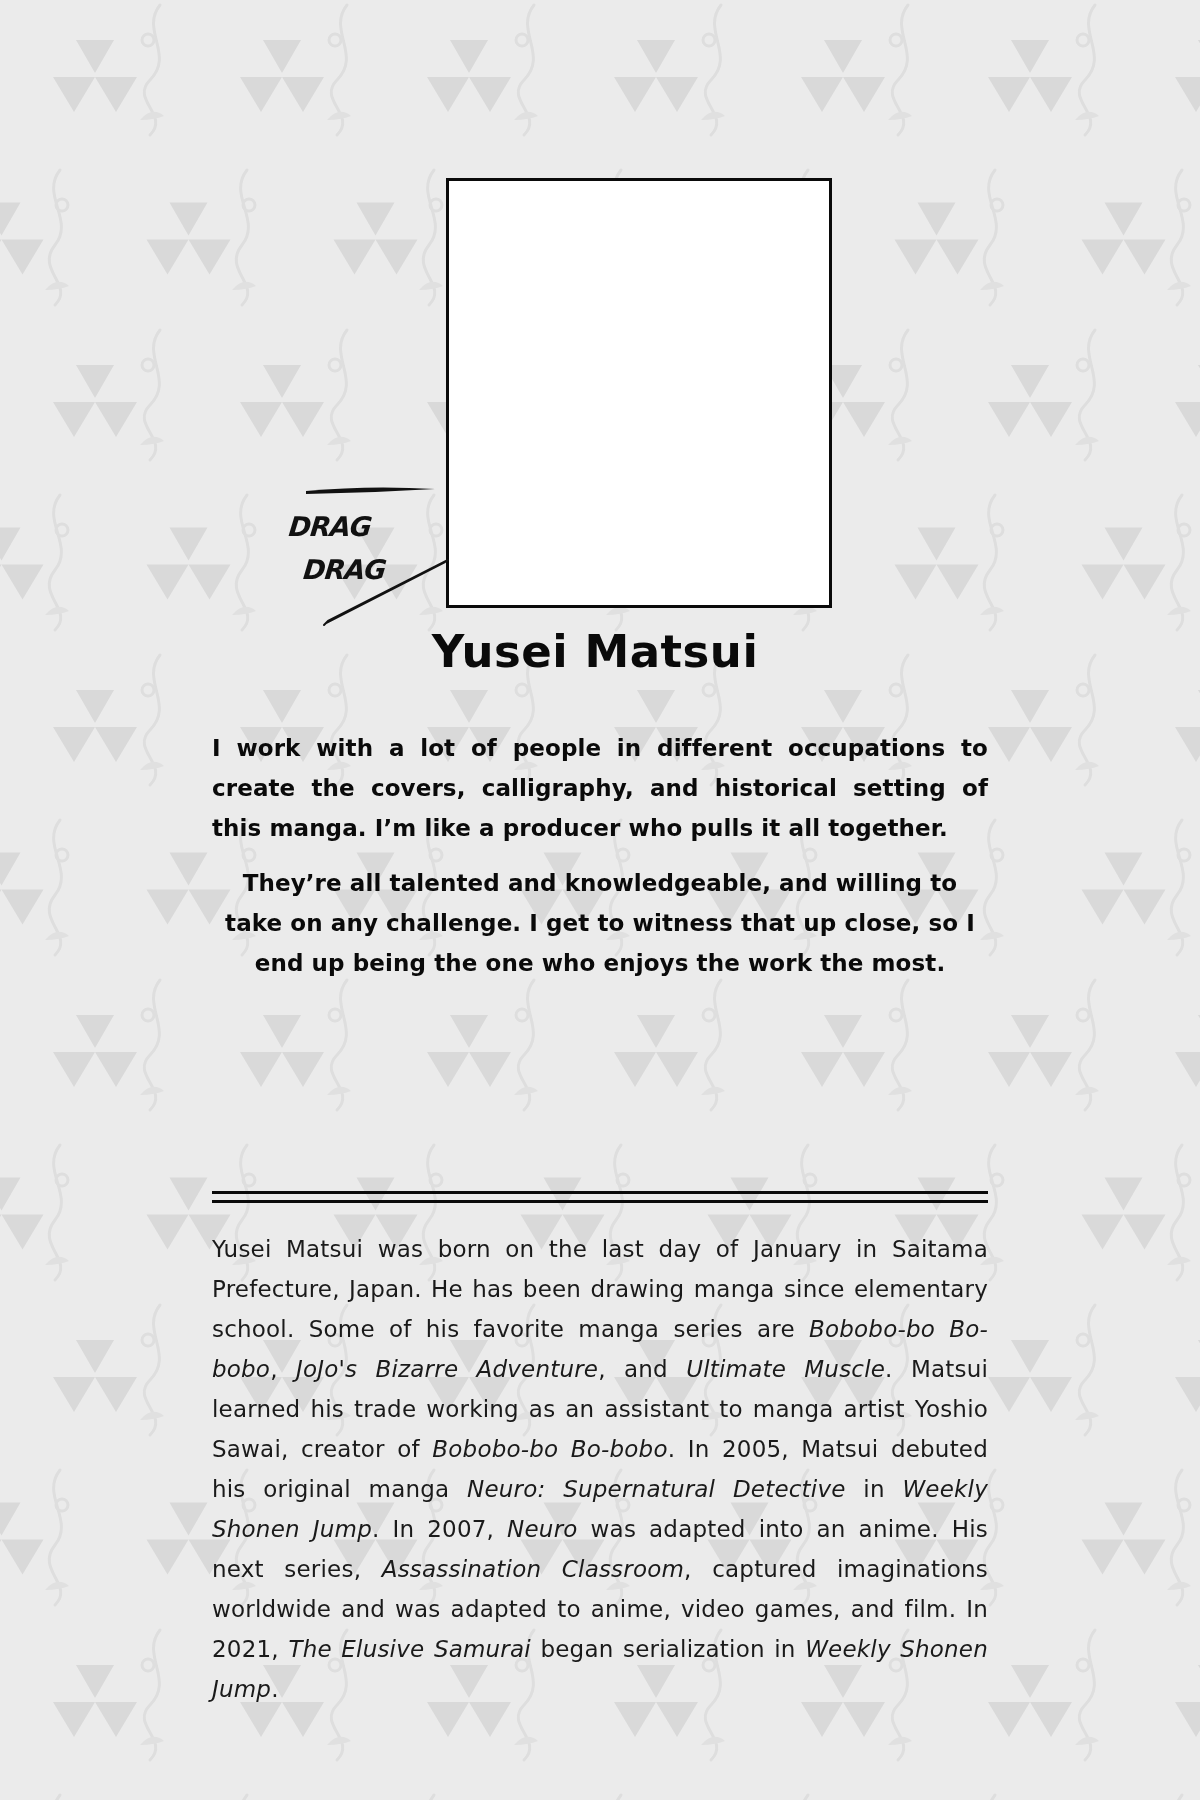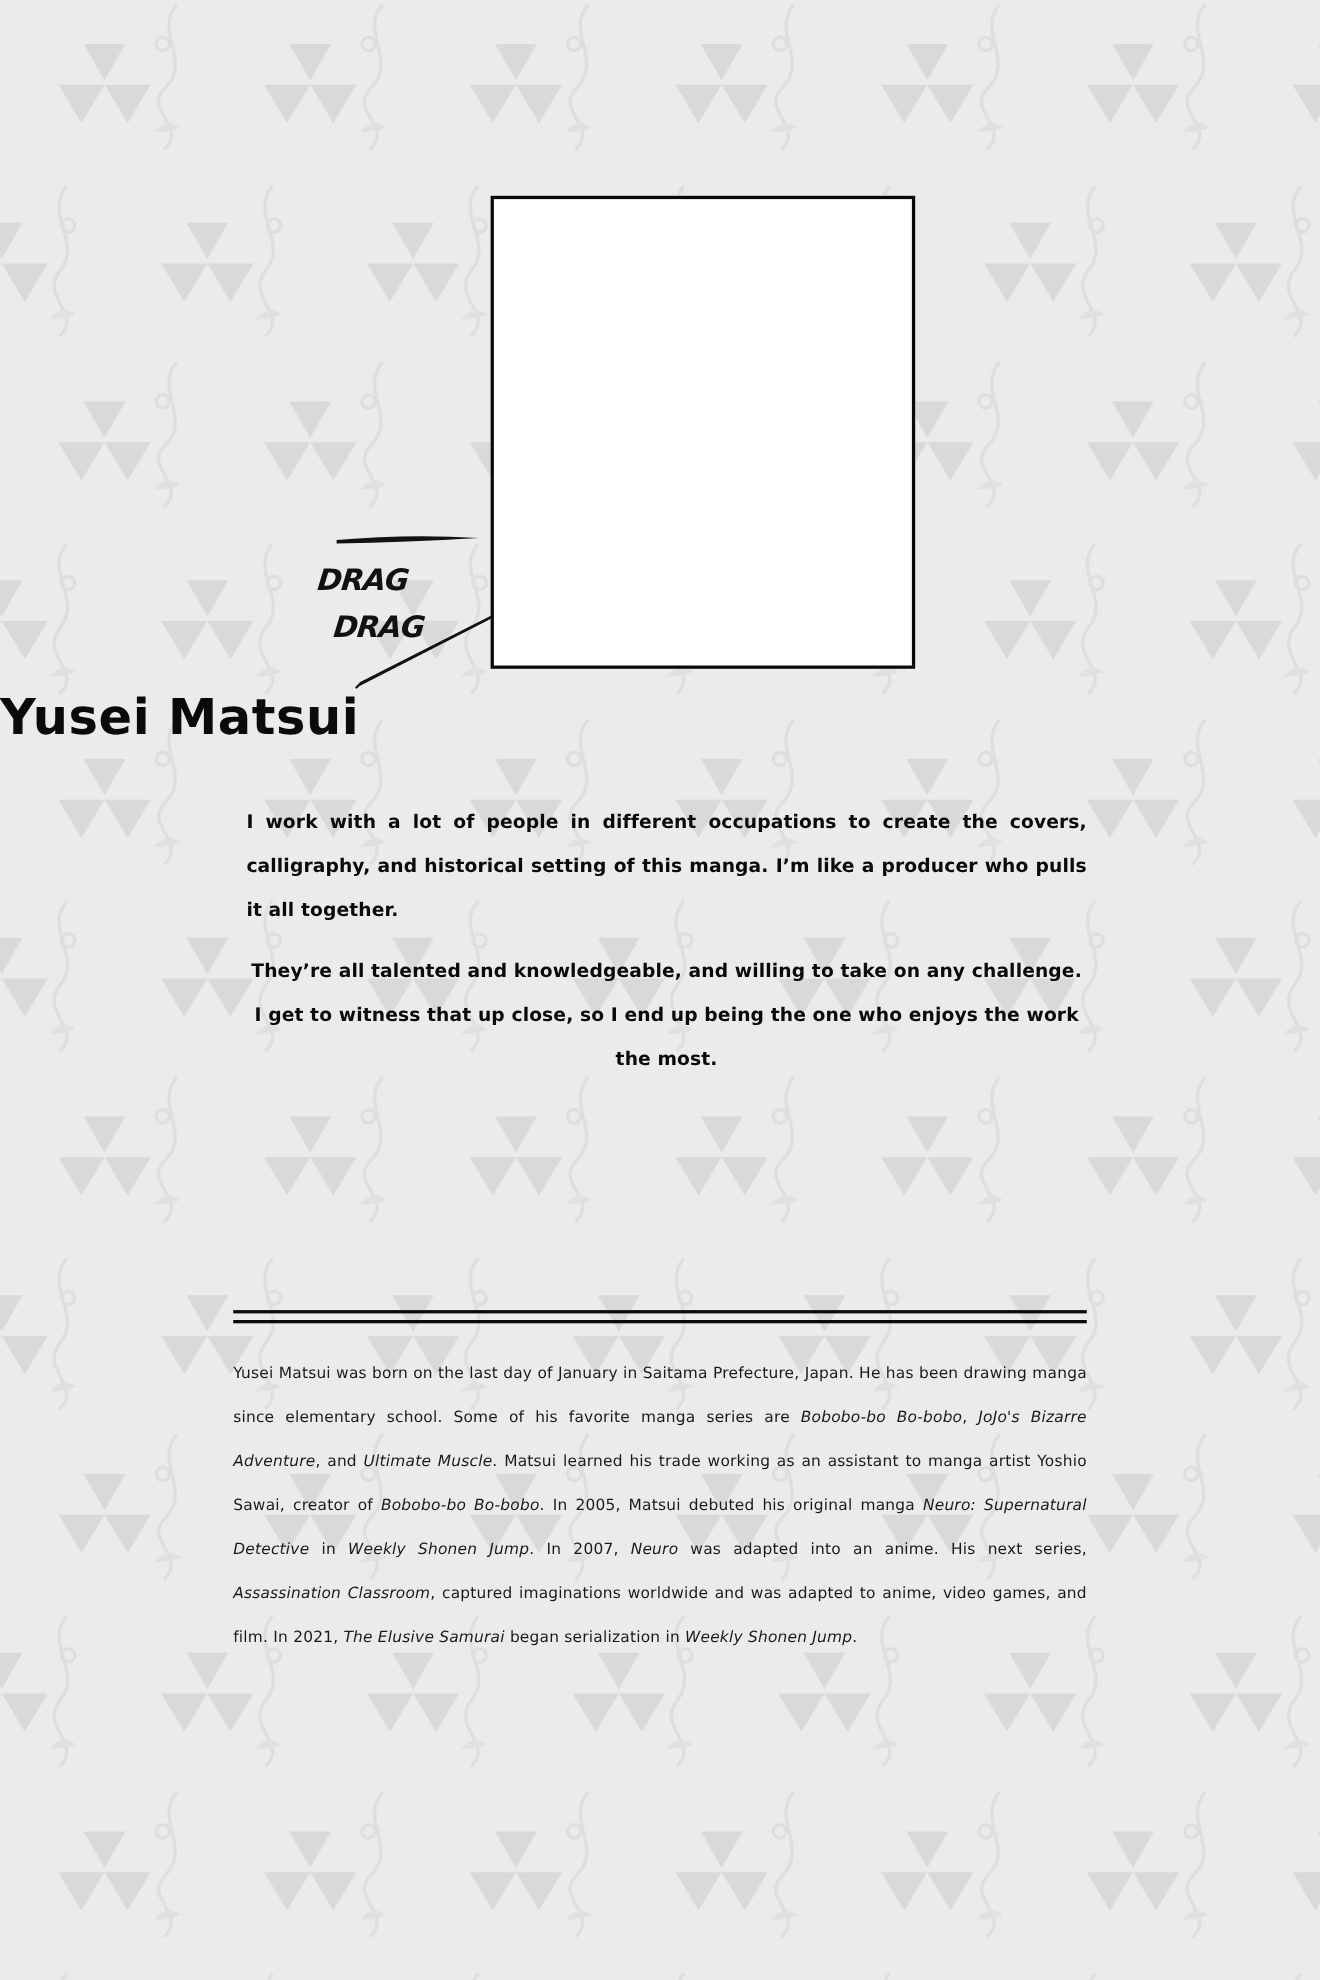--- a/index.html
+++ b/index.html
@@ -39,39 +39,40 @@
       left: 280px;
       top: 470px;
       width: 180px;
       height: 160px;
     }
     .heading {
       position: absolute;
       left: 0;
       width: 1190px;
       top: 622px;
+      text-align: center;
       font-family: "DejaVu Sans", sans-serif;
       font-weight: bold;
       font-size: 45px;
       letter-spacing: 0.5px;
       line-height: 60px;
       color: #0a0a0a;
       margin: 0;
     }
     .statement {
       position: absolute;
       left: 212px;
       width: 776px;
       top: 728px;
     }
     .statement p {
-      margin: 0 0 15px 12px;
+      margin: 0 0 15px 0;
       font-family: "DejaVu Sans", sans-serif;
       font-weight: bold;
-      font-size: 17px;
+      font-size: 23px;
       line-height: 40px;
       text-align: justify;
       color: #0a0a0a;
       letter-spacing: 0.1px;
     }
     .statement p:last-child {
       text-align: center;
     }
     .double-rule {
       position: absolute;
@@ -90,21 +91,21 @@
     .double-rule .rule.r1 { top: 1px; }
     .double-rule .rule.r2 { top: 10px; }
     .bio {
       position: absolute;
       left: 212px;
       width: 776px;
       top: 1229px;
       margin: 0;
       font-family: "DejaVu Sans", sans-serif;
       font-weight: normal;
-      font-size: 14px;
+      font-size: 23px;
       line-height: 40px;
       text-align: justify;
       color: #1a1a1a;
       letter-spacing: 0.2px;
     }
     .bio em {
       font-style: italic;
     }
   </style>
 </head>

